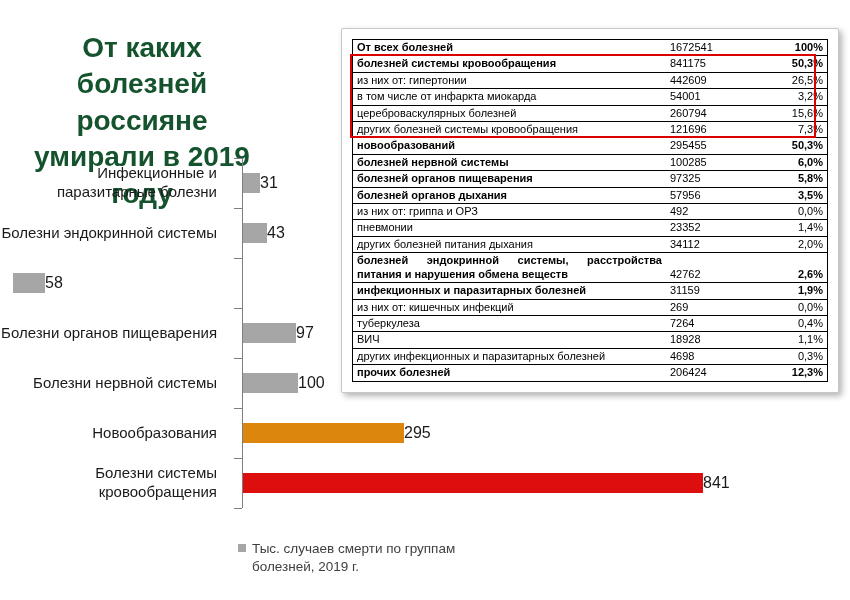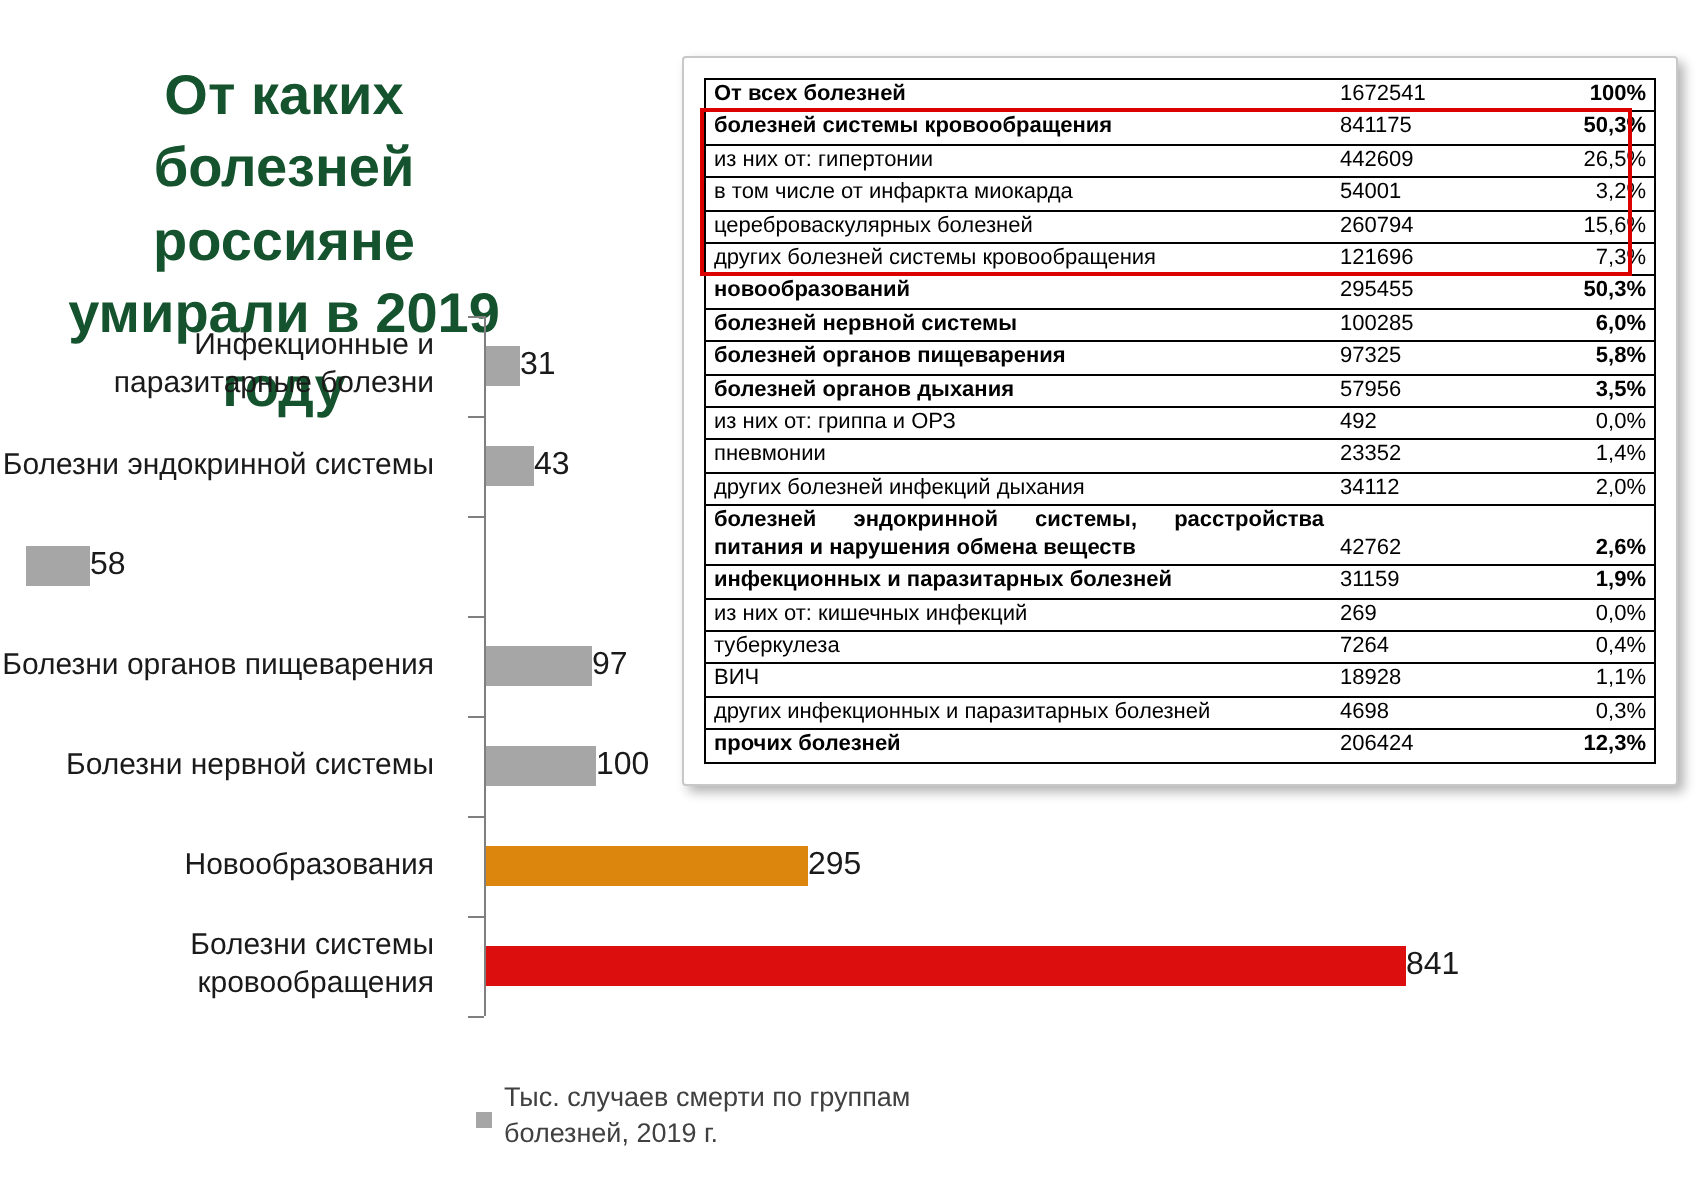--- a/index.html
+++ b/index.html
@@ -74,21 +74,21 @@
     color: #1a1a1a;
     white-space: nowrap;
   }
 
   
   .legend {
     position: absolute;
     left: 238px; top: 540px;
     width: 270px;
     display: flex;
-    align-items: center;
+    align-items: flex-start;
   }
   .legend-marker {
     flex: 0 0 8px;
     width: 8px; height: 8px;
     margin-top: 4px;
     margin-right: 6px;
   }
   .legend-label {
     font-size: 13.5px;
     line-height: 1.3;
@@ -267,21 +267,21 @@
             <td class="c-cause">из них от: гриппа и ОРЗ</td>
             <td class="c-deaths">492</td>
             <td class="c-pct">0,0%</td>
           </tr>
           <tr class="">
             <td class="c-cause">пневмонии</td>
             <td class="c-deaths">23352</td>
             <td class="c-pct">1,4%</td>
           </tr>
           <tr class="">
-            <td class="c-cause">других болезней инфекций дыхания</td>
+            <td class="c-cause">других болезней питания дыхания</td>
             <td class="c-deaths">34112</td>
             <td class="c-pct">2,0%</td>
           </tr>
           <tr class="bold tall ">
             <td class="c-cause">болезней эндокринной системы, расстройства питания и нарушения обмена веществ</td>
             <td class="c-deaths">42762</td>
             <td class="c-pct">2,6%</td>
           </tr>
           <tr class="bold ">
             <td class="c-cause">инфекционных и паразитарных болезней</td>

